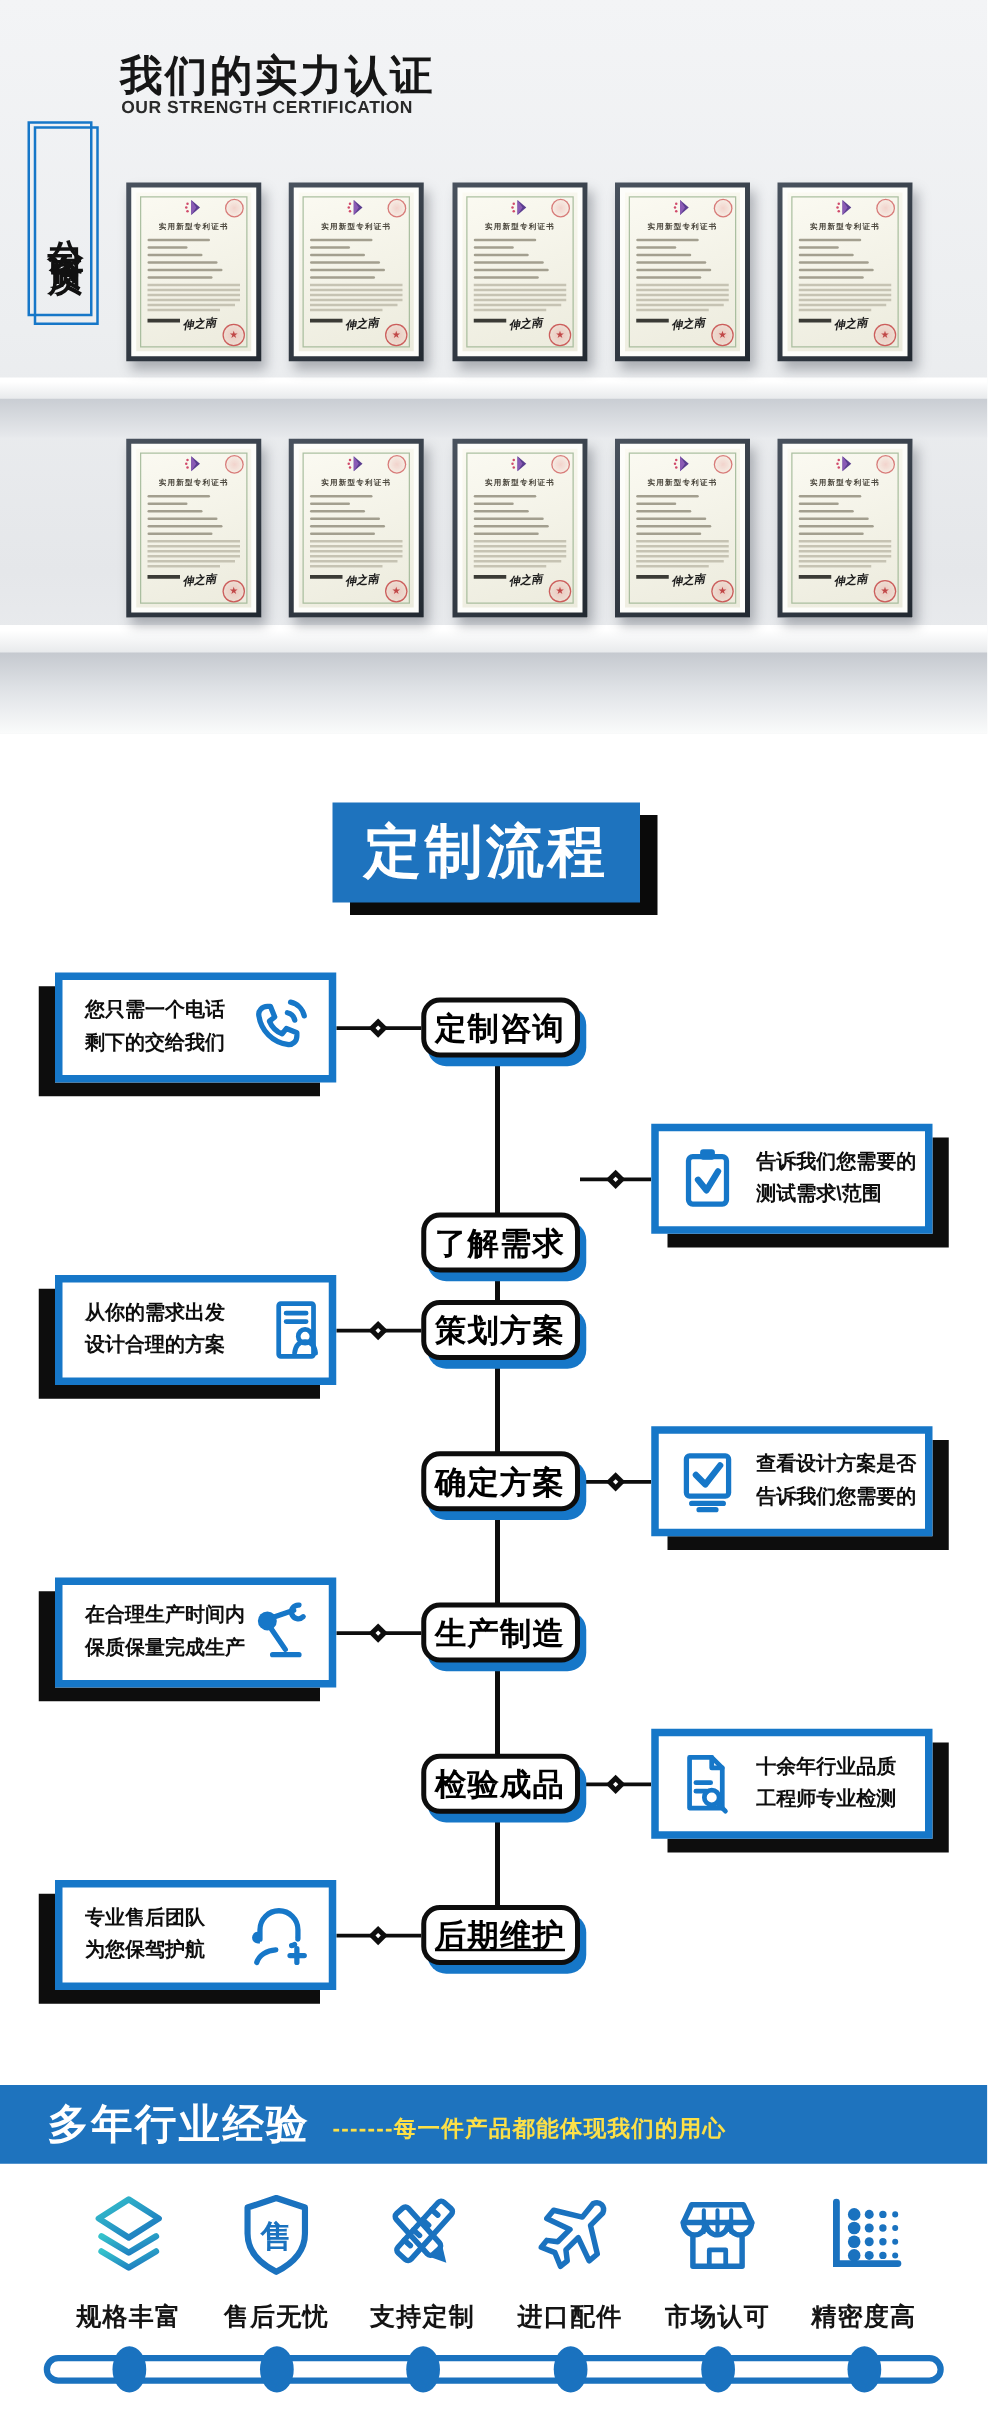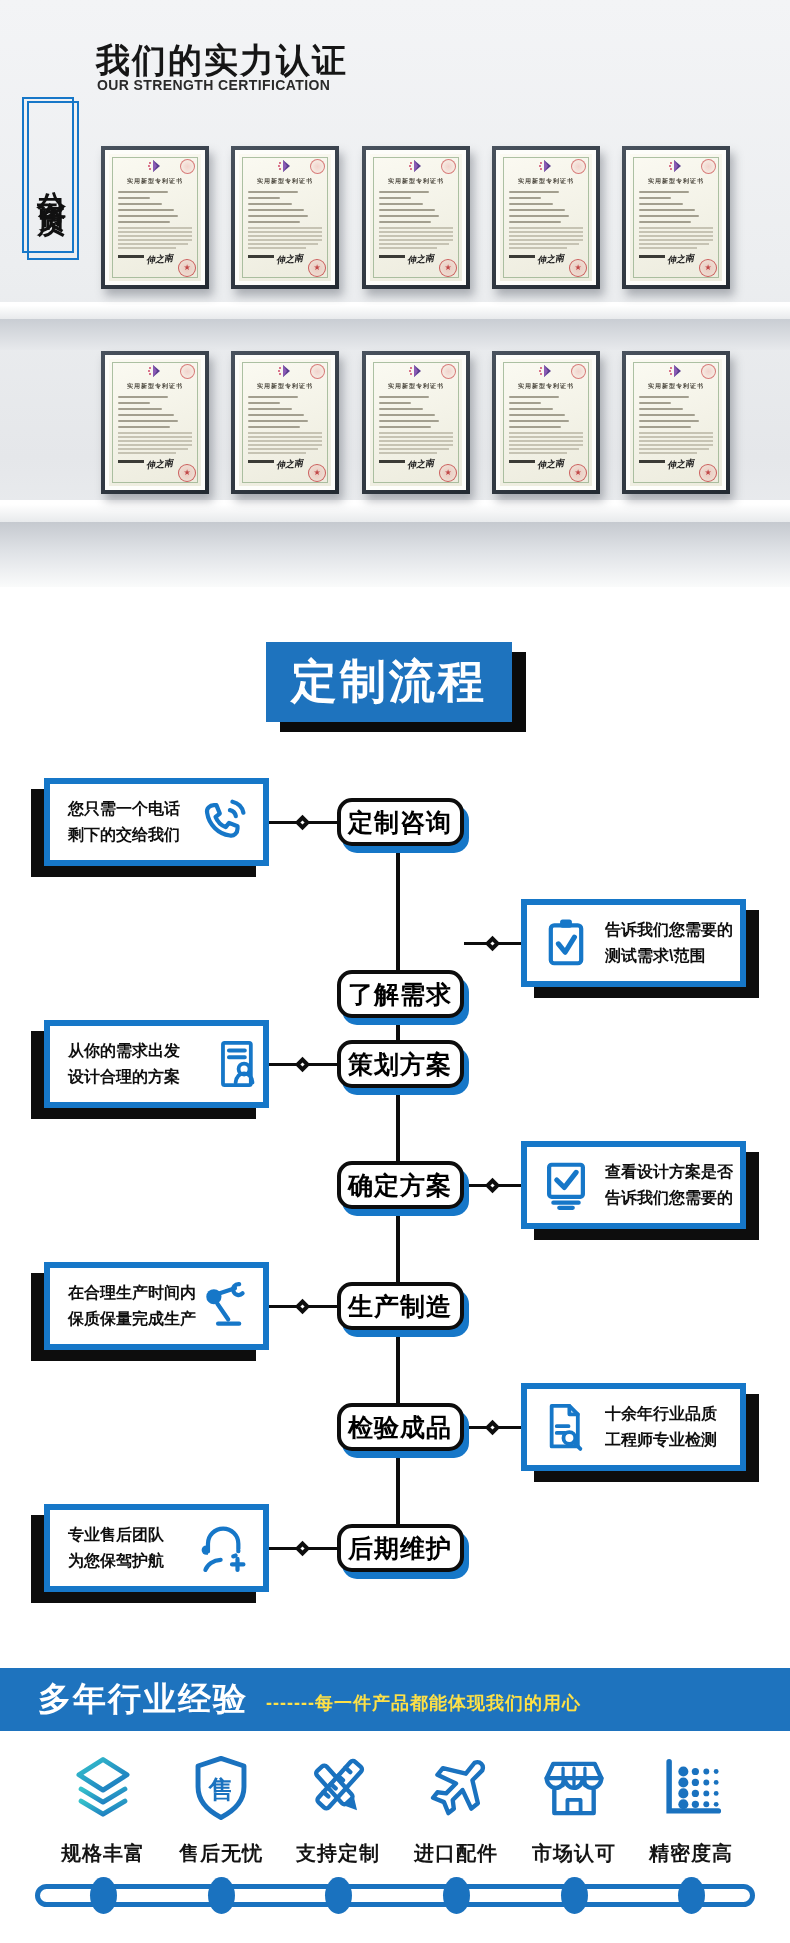--- a/index.html
+++ b/index.html
@@ -550,21 +550,21 @@
           </svg></div>
         <div class="note">
           <div>十余年行业品质</div>
           <div>工程师专业检测</div>
         </div>
       </div>
       <div class="conn" style="left: 463.5px; width: 57.5px; top: 1425.5px;"></div>
       <div class="diamond" style="left: 486.75px; top: 1421.5px;">
         <i></i>
       </div>
-      <div class="node" style="left: 336.5px; top: 1524px;">后期维护</div>
+      <div class="node" style="left: 336.5px; top: 1524px; text-decoration: underline;">后期维护</div>
       <div class="sidebox left" style="left: 44px; top: 1504px;">
         <div class="note">
           <div>专业售后团队</div>
           <div>为您保驾护航</div>
         </div>
         <div class="step-icon"><svg viewBox="0 0 64 64">
             <g fill="none" stroke="#1677c8" stroke-width="5" stroke-linecap="round" stroke-linejoin="round">
               <path d="M13 36v-9a18 18 0 0 1 36 0v6"></path>
               <path d="M13 29h-2a5 5 0 0 0 0 11h2z" fill="#1677c8" stroke="none"></path>
               <path d="M43 42a7 7 0 0 0 6-7" stroke-dasharray="3 6"></path>

